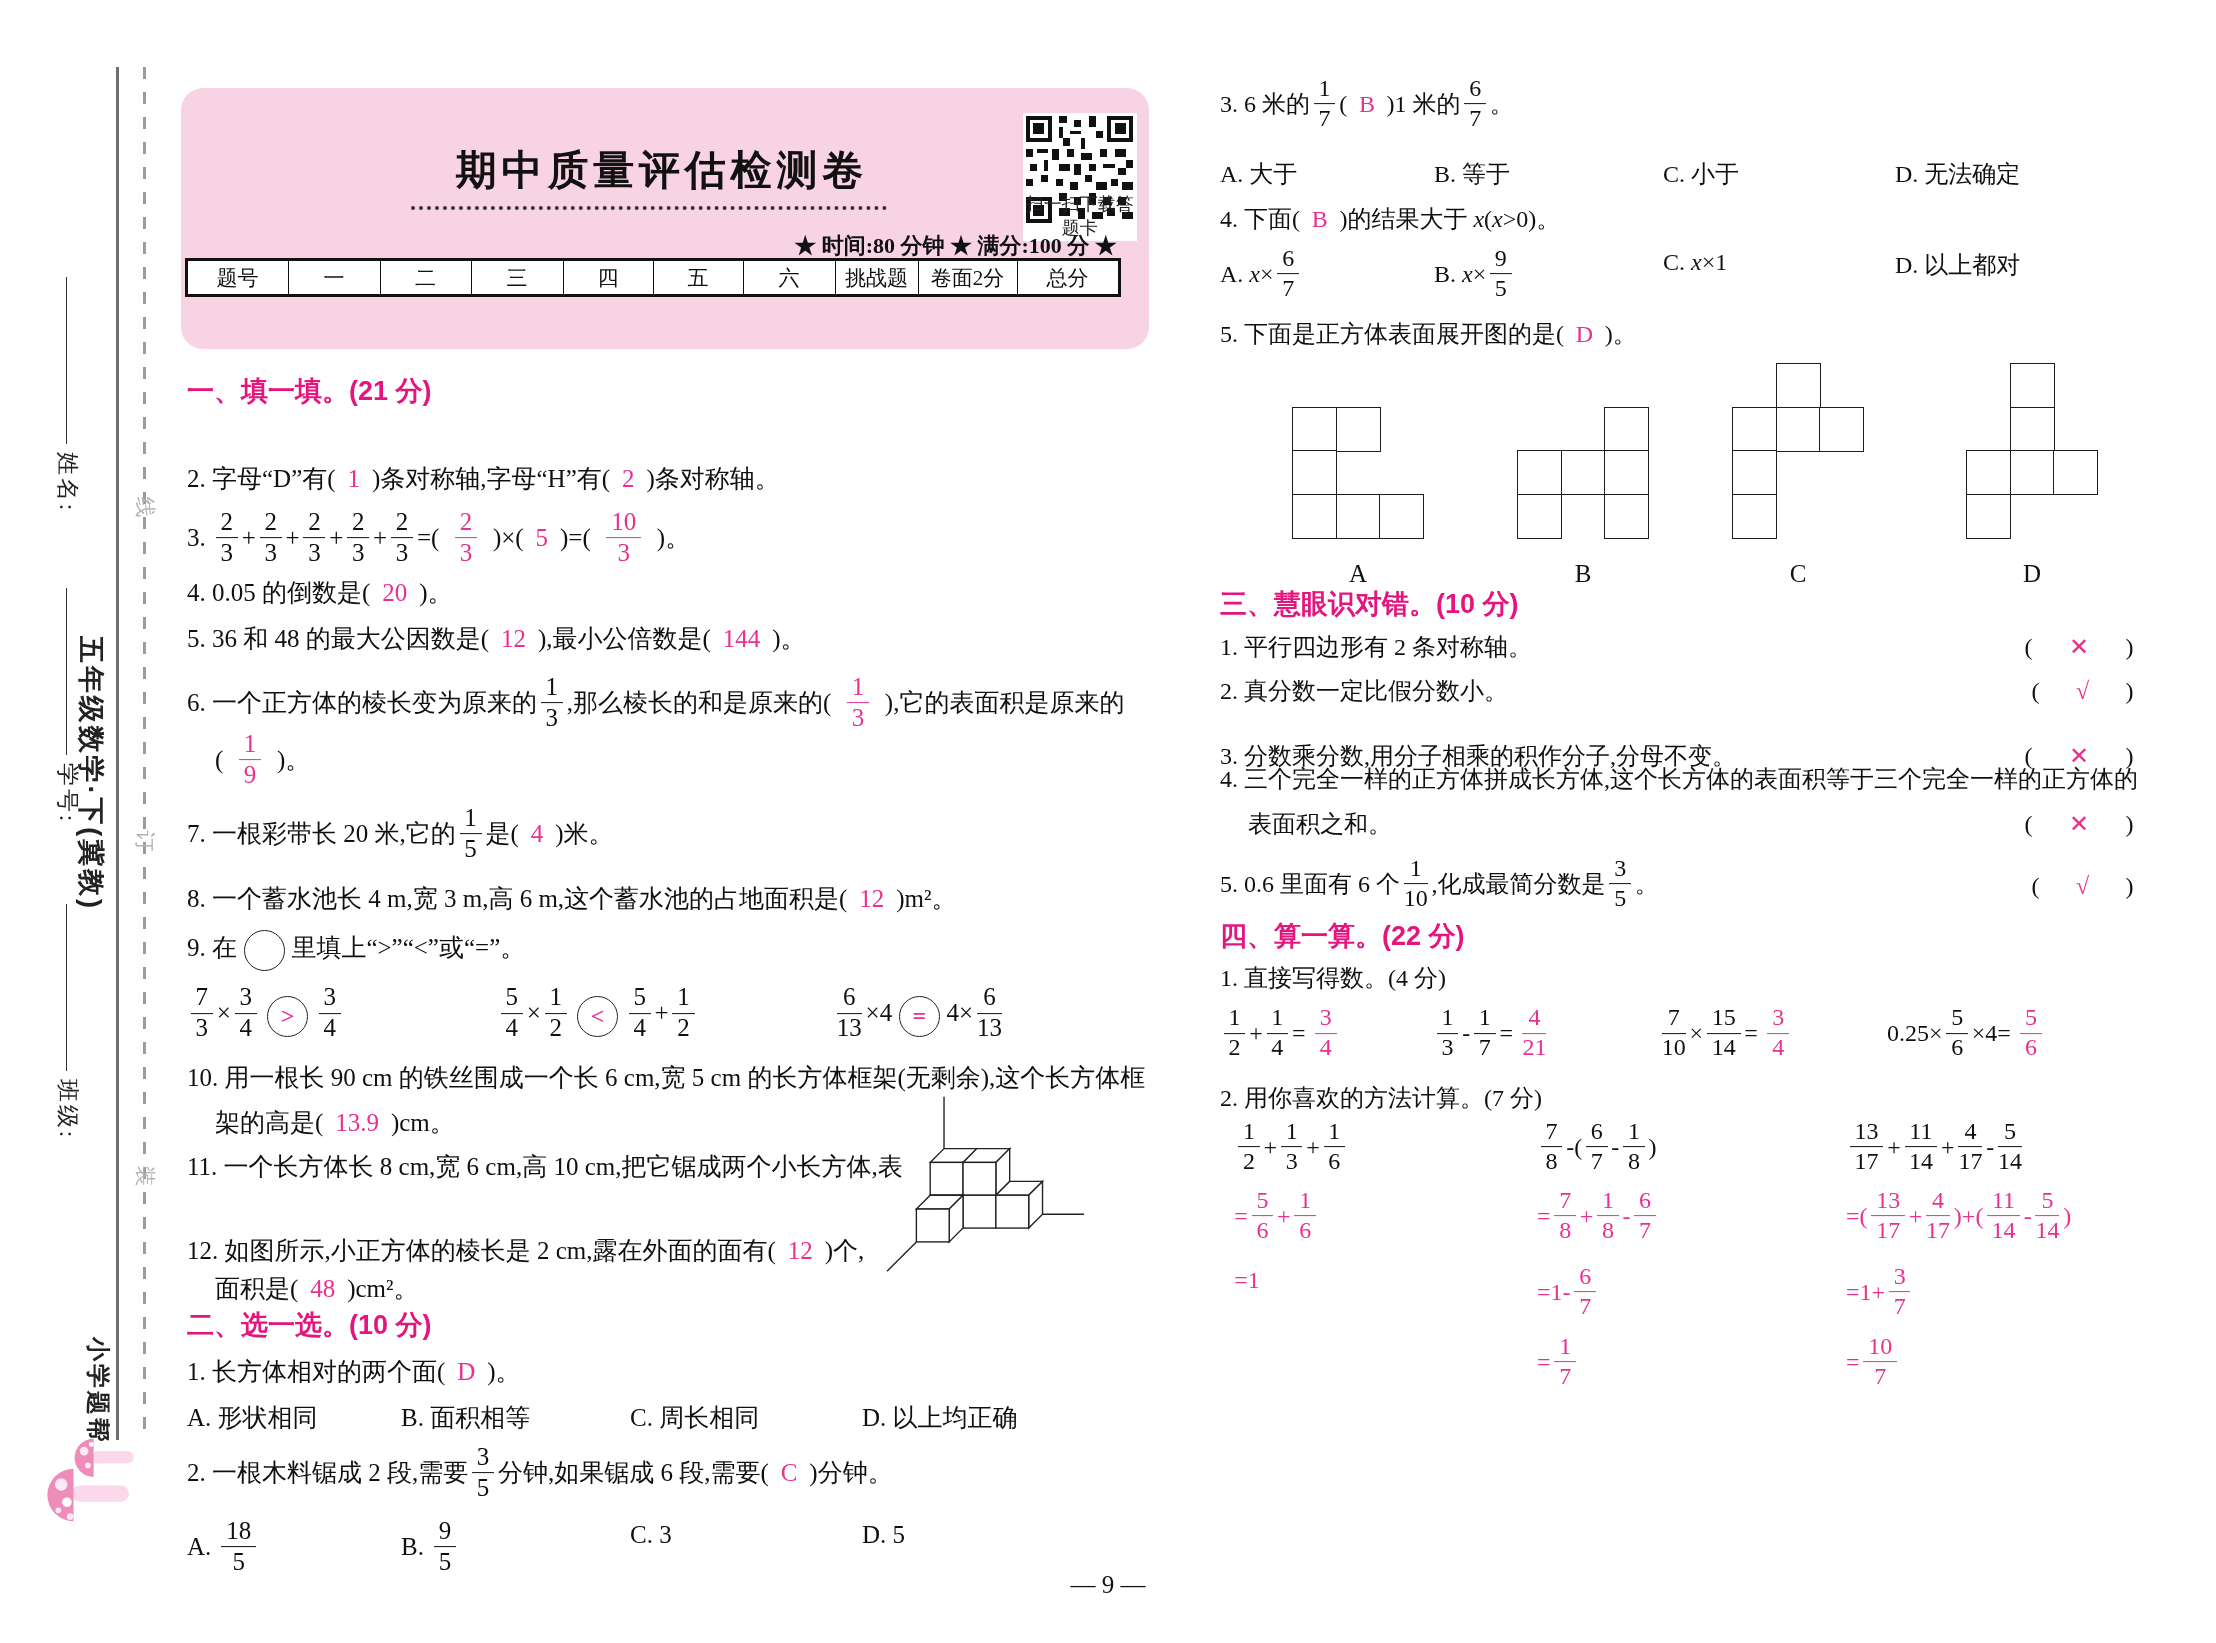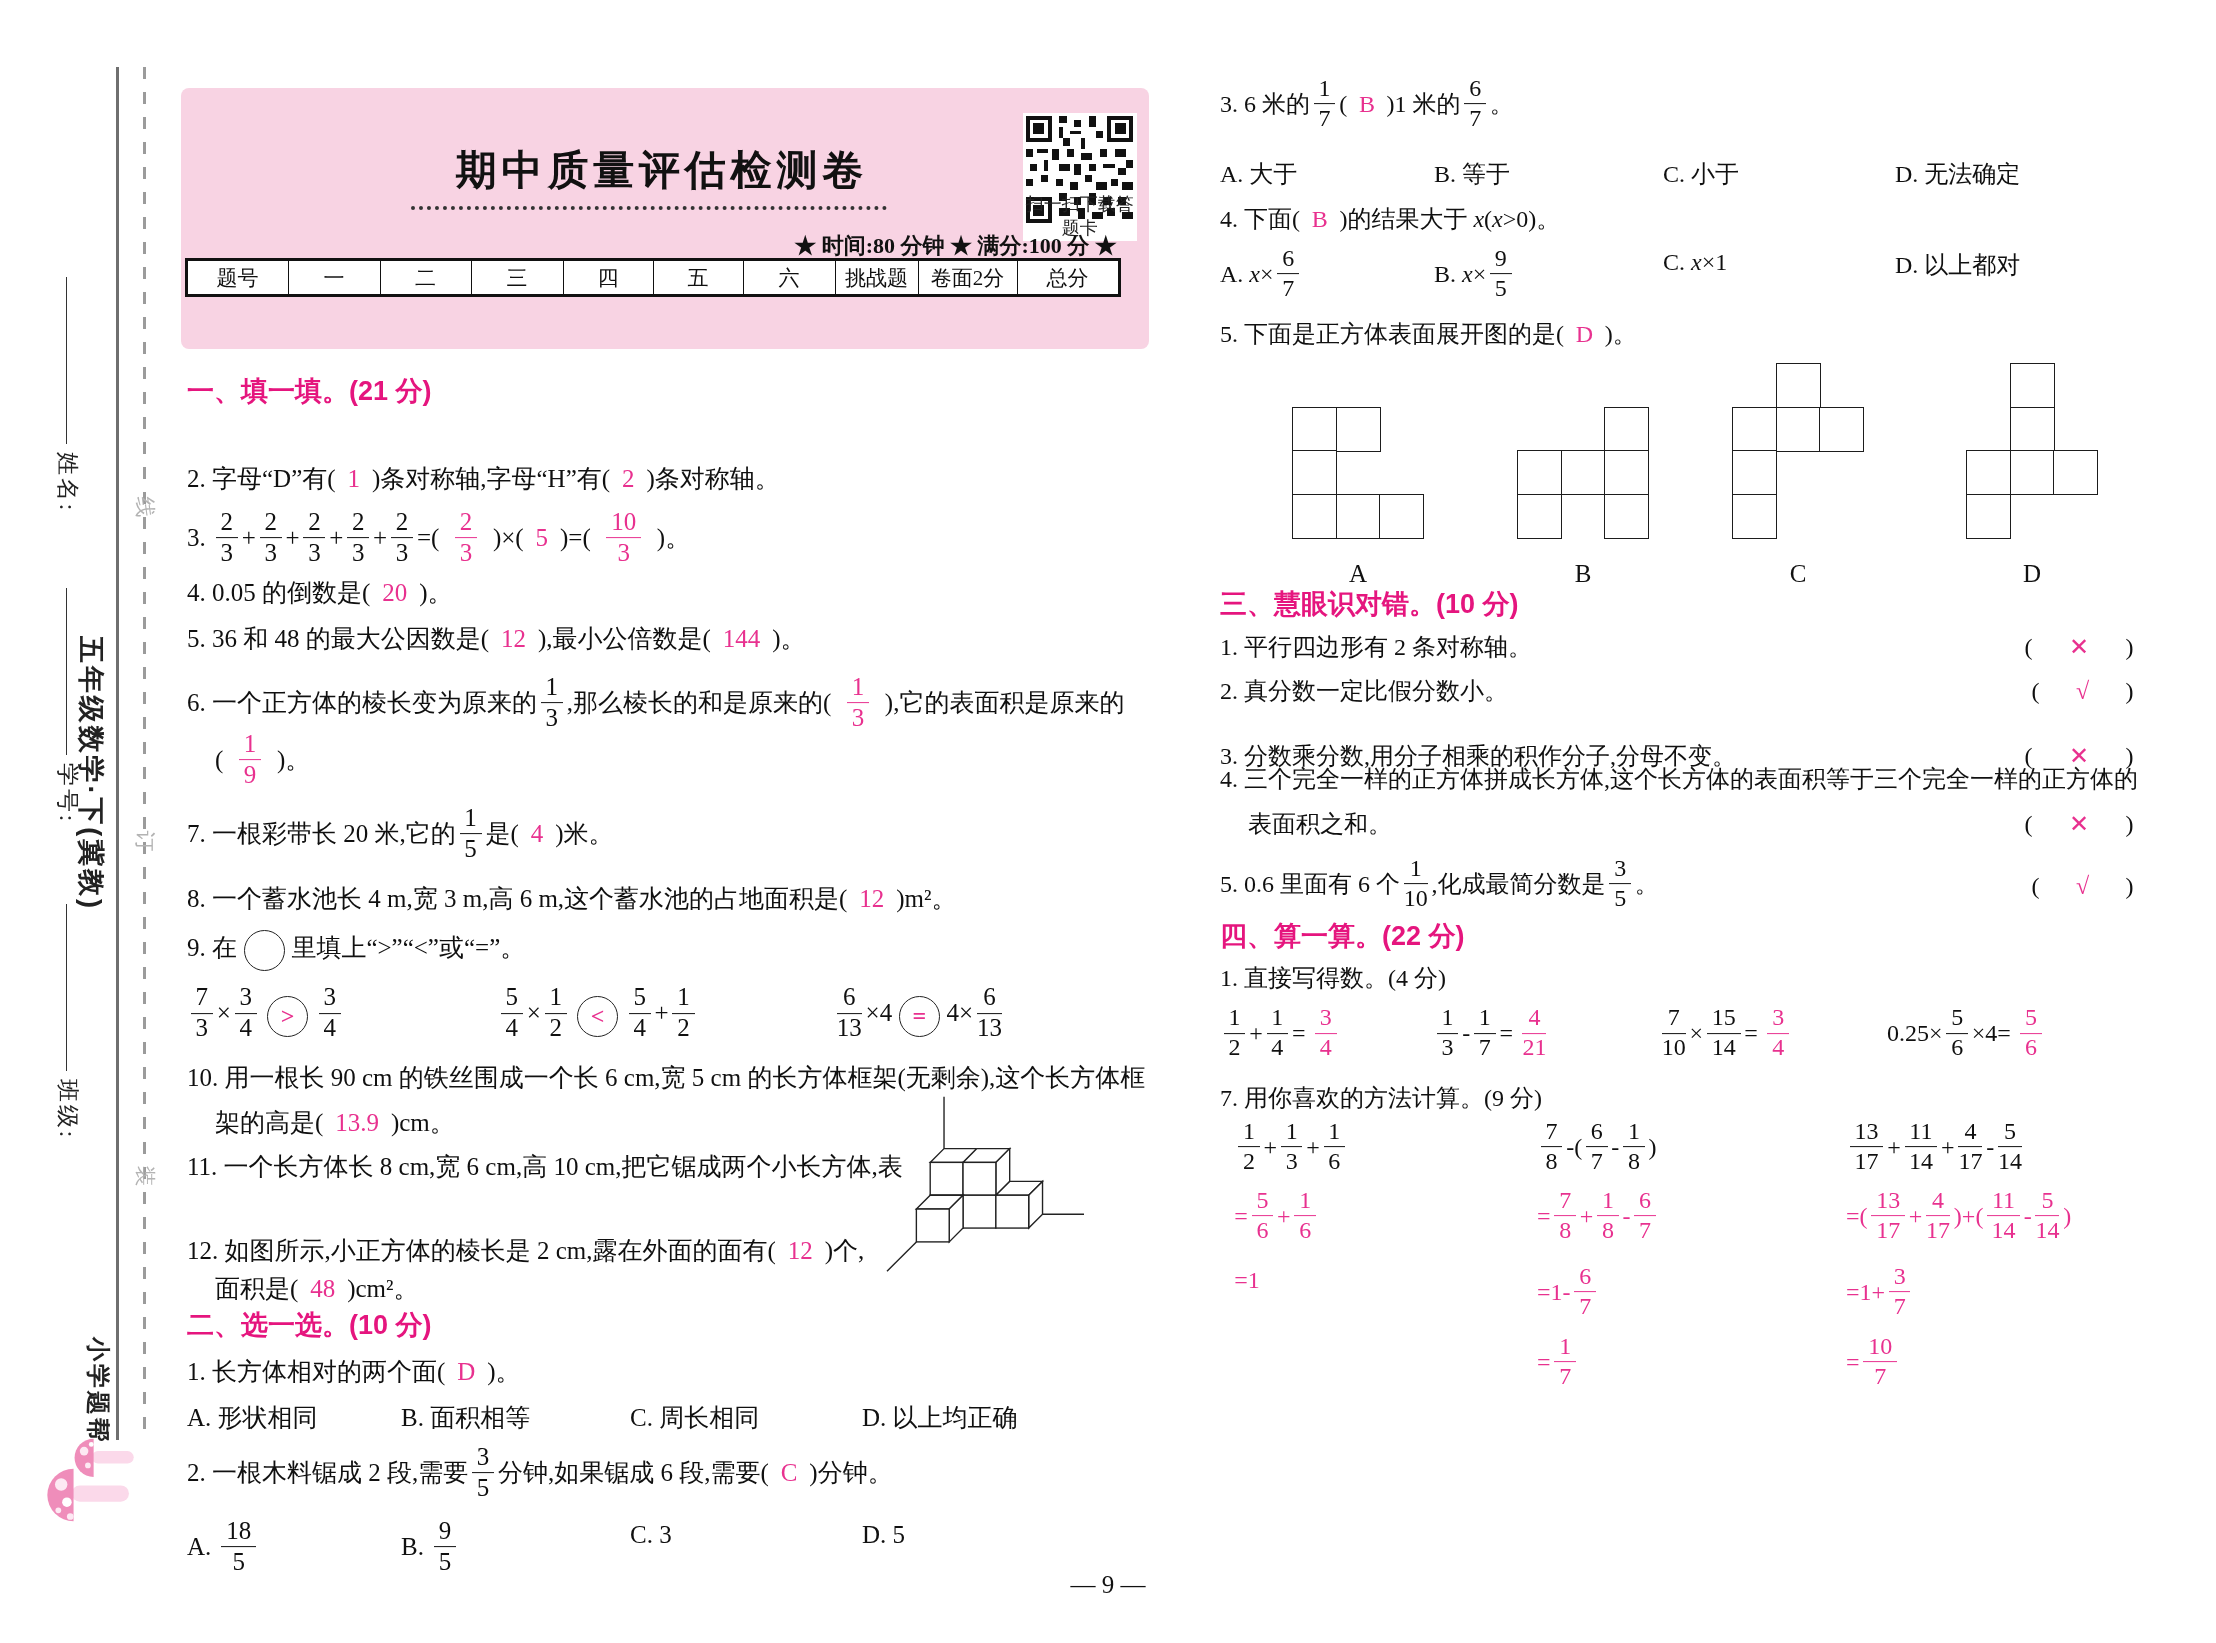--- a/index.html
+++ b/index.html
@@ -27,21 +27,21 @@
   .sec-title{font-family:"Liberation Sans",sans-serif;font-weight:bold;color:#e5157e;font-size:27px;}
   .ans{color:#e8318f;padding:0 5.7px;}
   .frac{display:inline-block;vertical-align:middle;text-align:center;margin:0 3.8px;transform:translateY(-2.9px);}
   .frac .fn{display:block;border-bottom:1.9px solid currentColor;padding:0 4.8px 1.9px;line-height:1.05;}
   .frac .fd{display:block;padding-top:1.9px;line-height:1.05;}
   .circ{display:inline-flex;align-items:center;justify-content:center;vertical-align:middle;
     width:41px;height:41px;border:1.9px solid #222;border-radius:50%;margin:0 6.7px;box-sizing:border-box;}
   .circ>span{color:#e8318f;font-weight:bold;font-size:24px;padding:0;}
   i{font-family:"Liberation Serif",serif;}
   
-  .band{position:absolute;left:-6.2px;top:88px;width:968px;height:261px;background:#f8d3e3;border-radius:8px;}
+  .band{position:absolute;left:-6.2px;top:88px;width:968px;height:261px;background:#f8d3e3;border-radius:22px;}
   .paper-title{position:absolute;left:275px;top:55px;font-size:41px;font-weight:bold;color:#111;
     letter-spacing:4.8px;font-family:"Liberation Serif",serif;}
   .title-dots{position:absolute;left:230px;top:99px;width:476px;border-bottom:4.3px dotted #333;height:19px;}
   .qr-box{position:absolute;left:842px;top:25px;width:114px;height:128px;background:#fff;padding:2.9px;box-sizing:border-box;}
   .qr-caption{position:absolute;left:0;bottom:1px;width:100%;text-align:center;font-size:18px;color:#222;}
   .meta-line{position:absolute;right:32px;top:143px;font-size:22px;font-weight:bold;color:#111;}
   
   .score-table{position:absolute;left:3.8px;top:170px;border-collapse:collapse;background:#fff;}
   .score-table td{border:1.4px solid #111;text-align:center;font-size:21px;padding:0;}
   .score-table tr.r1 td{height:33px;margin-top:44px;}
@@ -279,21 +279,21 @@
   </div>
 
   <div class="line sec-title" style="top:918px">四、算一算。(22 分)</div>
   <div class="line" style="top:962px">1. 直接写得数。(4 分)</div>
   <div class="line grid-direct" style="top:1000px">
     <div><span class="frac"><span class="fn">1</span><span class="fd">2</span></span>+<span class="frac"><span class="fn">1</span><span class="fd">4</span></span>=<span class="ans"><span class="frac"><span class="fn">3</span><span class="fd">4</span></span></span></div>
     <div><span class="frac"><span class="fn">1</span><span class="fd">3</span></span>-<span class="frac"><span class="fn">1</span><span class="fd">7</span></span>=<span class="ans"><span class="frac"><span class="fn">4</span><span class="fd">21</span></span></span></div>
     <div><span class="frac"><span class="fn">7</span><span class="fd">10</span></span>×<span class="frac"><span class="fn">15</span><span class="fd">14</span></span>=<span class="ans"><span class="frac"><span class="fn">3</span><span class="fd">4</span></span></span></div>
     <div>0.25×<span class="frac"><span class="fn">5</span><span class="fd">6</span></span>×4=<span class="ans"><span class="frac"><span class="fn">5</span><span class="fd">6</span></span></span></div>
   </div>
-  <div class="line" style="top:1082px">7. 用你喜欢的方法计算。(9 分)</div>
+  <div class="line" style="top:1082px">2. 用你喜欢的方法计算。(7 分)</div>
   <div class="line grid-work" style="top:1122px">
     <div class="w1"><span class="frac"><span class="fn">1</span><span class="fd">2</span></span>+<span class="frac"><span class="fn">1</span><span class="fd">3</span></span>+<span class="frac"><span class="fn">1</span><span class="fd">6</span></span></div>
     <div class="w2"><span class="frac"><span class="fn">7</span><span class="fd">8</span></span>-(<span class="frac"><span class="fn">6</span><span class="fd">7</span></span>-<span class="frac"><span class="fn">1</span><span class="fd">8</span></span>)</div>
     <div class="w3"><span class="frac"><span class="fn">13</span><span class="fd">17</span></span>+<span class="frac"><span class="fn">11</span><span class="fd">14</span></span>+<span class="frac"><span class="fn">4</span><span class="fd">17</span></span>-<span class="frac"><span class="fn">5</span><span class="fd">14</span></span></div>
   </div>
   <div class="line grid-work work" style="top:1191px">
     <div class="w1">=<span class="frac"><span class="fn">5</span><span class="fd">6</span></span>+<span class="frac"><span class="fn">1</span><span class="fd">6</span></span></div>
     <div class="w2">=<span class="frac"><span class="fn">7</span><span class="fd">8</span></span>+<span class="frac"><span class="fn">1</span><span class="fd">8</span></span>-<span class="frac"><span class="fn">6</span><span class="fd">7</span></span></div>
     <div class="w3">=(<span class="frac"><span class="fn">13</span><span class="fd">17</span></span>+<span class="frac"><span class="fn">4</span><span class="fd">17</span></span>)+(<span class="frac"><span class="fn">11</span><span class="fd">14</span></span>-<span class="frac"><span class="fn">5</span><span class="fd">14</span></span>)</div>
   </div>

